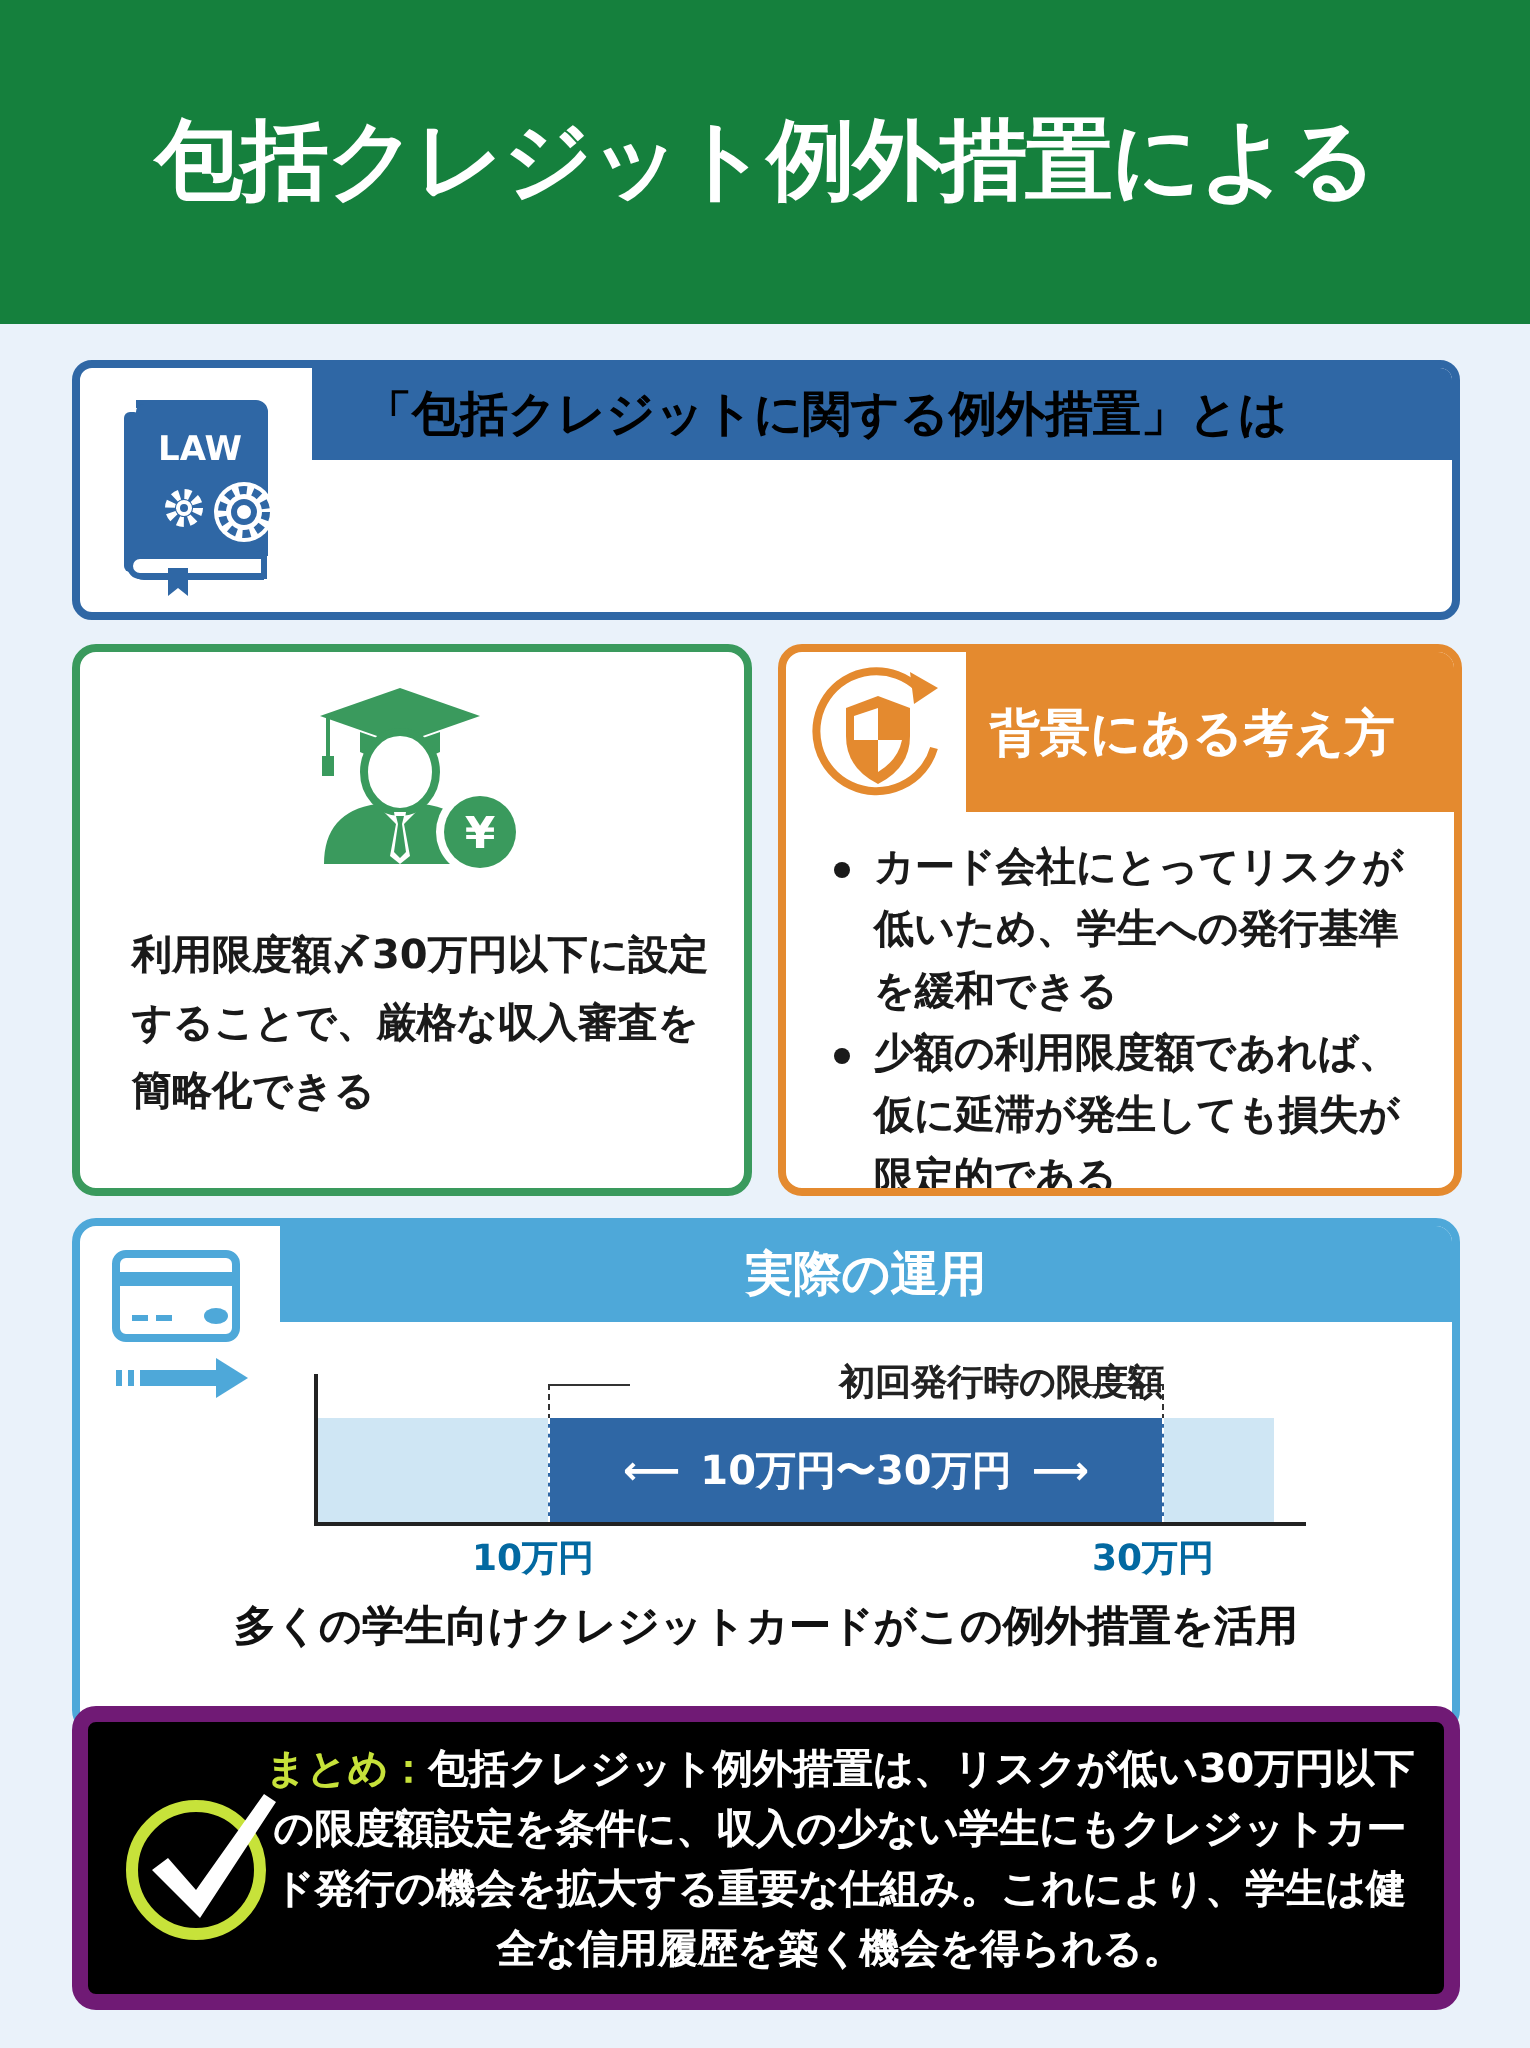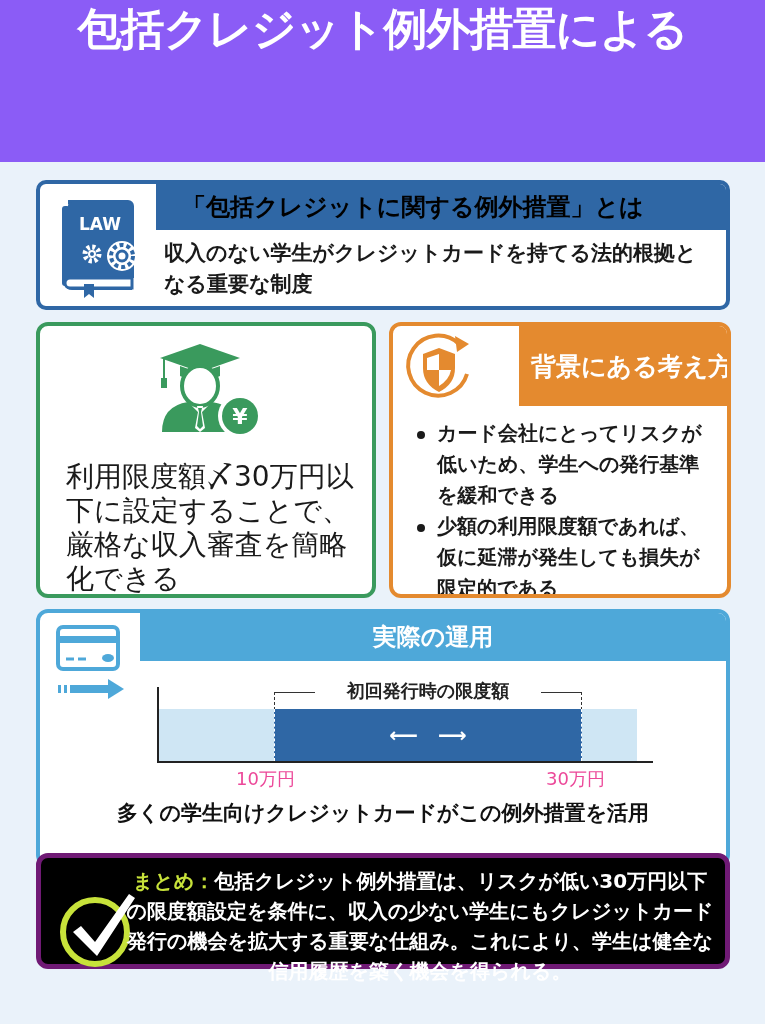--- a/index.html
+++ b/index.html
@@ -5,22 +5,22 @@
   * { box-sizing: border-box; margin: 0; padding: 0; }
   html, body { width: 765px; height: 1024px; overflow: hidden; }
   body {
     background: #eaf2fa;
     font-family: "DejaVu Sans", "Liberation Sans", sans-serif;
     position: relative;
     color: #111;
   }
   .title-bar {
     position: absolute; left: 0; top: 0; width: 765px; height: 162px;
-    background: #8b5cf6;
-    display: flex; flex-direction: column; align-items: center; 
+    background: #15803d;
+    display: flex; flex-direction: column; align-items: center; justify-content: center;
   }
   .title-line {
     color: #fff; font-weight: bold; font-size: 44px; line-height: 58px;
     letter-spacing: -1px; white-space: nowrap;
   }
 
   
   .def-card {
     position: absolute; left: 36px; top: 180px; width: 694px; height: 130px;
     background: #fff; border: 4px solid #2f67a5; border-radius: 10px; overflow: hidden;
@@ -37,33 +37,33 @@
   }
 
   
   .green-card {
     position: absolute; left: 36px; top: 322px; width: 340px; height: 276px;
     background: #fff; border: 4px solid #3a9a5d; border-radius: 12px;
   }
   .grad-icon { position: absolute; left: 116px; top: 16px; width: 110px; height: 100px; }
   .green-text {
     position: absolute; left: 26px; top: 134px; right: 14px;
-    font-weight: normal; font-size: 28px; line-height: 34px; color: #1a1a1a;
+    font-weight: bold; font-size: 20px; line-height: 34px; color: #1a1a1a;
   }
 
   
   .orange-card {
     position: absolute; left: 389px; top: 322px; width: 342px; height: 276px;
     background: #fff; border: 4px solid #e48a2f; border-radius: 12px; overflow: hidden;
   }
   .shield-icon { position: absolute; left: 8px; top: 4px; width: 76px; height: 76px; }
   .orange-header {
     position: absolute; left: 90px; top: 0; right: 0; height: 80px;
     background: #e48a2f; color: #fff; font-weight: bold; font-size: 25px;
-    display: flex; align-items: center; padding-left: 12px; white-space: nowrap; margin-left: 36px;
+    display: flex; align-items: center; padding-left: 12px; white-space: nowrap;
   }
   .orange-list {
     position: absolute; left: 20px; top: 92px; right: 12px; list-style: none;
   }
   .orange-list li {
     position: relative; padding-left: 24px;
     font-weight: bold; font-size: 20px; line-height: 31px; color: #1a1a1a;
   }
   .orange-list li::before {
     content: ""; position: absolute; left: 4px; top: 13px;
@@ -94,34 +94,34 @@
   .band-dark .arr { font-size: 20px; margin: 0 10px; }
   .bracket {
     position: absolute; left: 234px; top: 79px; width: 308px; height: 18px;
     border-left: 1px dashed #333; border-right: 1px dashed #333;
   }
   .bracket::before, .bracket::after {
     content: ""; position: absolute; top: 0; height: 1px; width: 40px; background: #333;
   }
   .bracket::before { left: 0; } .bracket::after { right: 0; }
   .bracket-label {
-    position: absolute; left: 234px; top: 66px; width: 308px; text-align: center;
+    position: absolute; left: 234px; top: 66px; width: 308px; text-align: right;
     font-weight: bold; font-size: 18px; color: #222; white-space: nowrap;
   }
-  .tick-label { position: absolute; top: 154px; font-weight: normal; font-size: 18px; color: #ec4899; white-space: nowrap; }
+  .tick-label { position: absolute; top: 154px; font-weight: bold; font-size: 18px; color: #0369a1; white-space: nowrap; }
   .tick-10 { left: 196px; } .tick-30 { left: 506px; }
   .ops-footer {
     position: absolute; left: 0; right: 0; top: 186px; text-align: center;
     font-weight: bold; font-size: 21px; color: #111; white-space: nowrap;
   }
 
   
   .summary-card {
-    position: absolute; left: 36px; top: 853px; width: 694px; height: 116px;
-    background: #000; border: 5px solid #701a75; border-radius: 12px;
+    position: absolute; left: 36px; top: 853px; width: 694px; height: 152px;
+    background: #000; border: 8px solid #701a75; border-radius: 12px;
   }
   .check-icon { position: absolute; left: 14px; top: 22px; width: 90px; height: 96px; }
   .summary-text {
     position: absolute; left: 84px; top: 8px; right: 10px;
     color: #fff; font-weight: bold; font-size: 20px; line-height: 30px; text-align: center;
   }
   .summary-label { color: #c7e23a; }
 </style>
 </head>
 <body>
@@ -144,21 +144,20 @@
     <circle cx="38" cy="62" r="3" fill="#2f67a5" stroke="#fff" stroke-width="2"></circle>
     <g fill="#fff">
       <circle cx="68" cy="64" r="15"></circle>
     </g>
     <g fill="none" stroke="#2f67a5" stroke-width="4" stroke-dasharray="4 3">
       <circle cx="68" cy="64" r="11"></circle>
     </g>
     <circle cx="68" cy="64" r="5" fill="#fff" stroke="#2f67a5" stroke-width="3"></circle>
   </svg>
   <div class="def-header">「包括クレジットに関する例外措置」とは</div>
-  <div class="def-body">収入のない学生がクレジットカードを持てる法的根拠となる重要な制度</div>
 </section>
 
 <section class="green-card">
   <svg class="grad-icon" viewBox="0 0 110 100">
     <polygon points="44,2 84,16 44,30 4,16" fill="#3a9a5d"></polygon>
     <path d="M24 24 v10 q20 10 40 0 v-10 l-20 7z" fill="#3a9a5d"></path>
     <line x1="8" y1="17" x2="8" y2="38" stroke="#3a9a5d" stroke-width="2"></line>
     <rect x="5" y="36" width="6" height="10" fill="#3a9a5d"></rect>
     <ellipse cx="44" cy="44" rx="18" ry="20" fill="#fff" stroke="#3a9a5d" stroke-width="4"></ellipse>
     <path d="M6 90 q0 -26 26 -30 l12 12 l12 -12 q14 2 22 10 v20z" fill="#3a9a5d"></path>
@@ -201,20 +200,21 @@
   <div class="ops-header">実際の運用</div>
 
   <div class="chart-area">
     <div class="band-light"></div>
     <div class="axis-y"></div>
     <div class="axis-x"></div>
     <div class="bracket"></div>
     <div class="bracket-label">初回発行時の限度額</div>
     <div class="band-dark">
       <span class="arr">⟵</span>
+      <span>10万円〜30万円</span>
       <span class="arr">⟶</span>
     </div>
     <div class="tick-label tick-10">10万円</div>
     <div class="tick-label tick-30">30万円</div>
   </div>
   <div class="ops-footer">多くの学生向けクレジットカードがこの例外措置を活用</div>
 </section>
 
 <section class="summary-card">
   <svg class="check-icon" viewBox="0 0 90 96">

